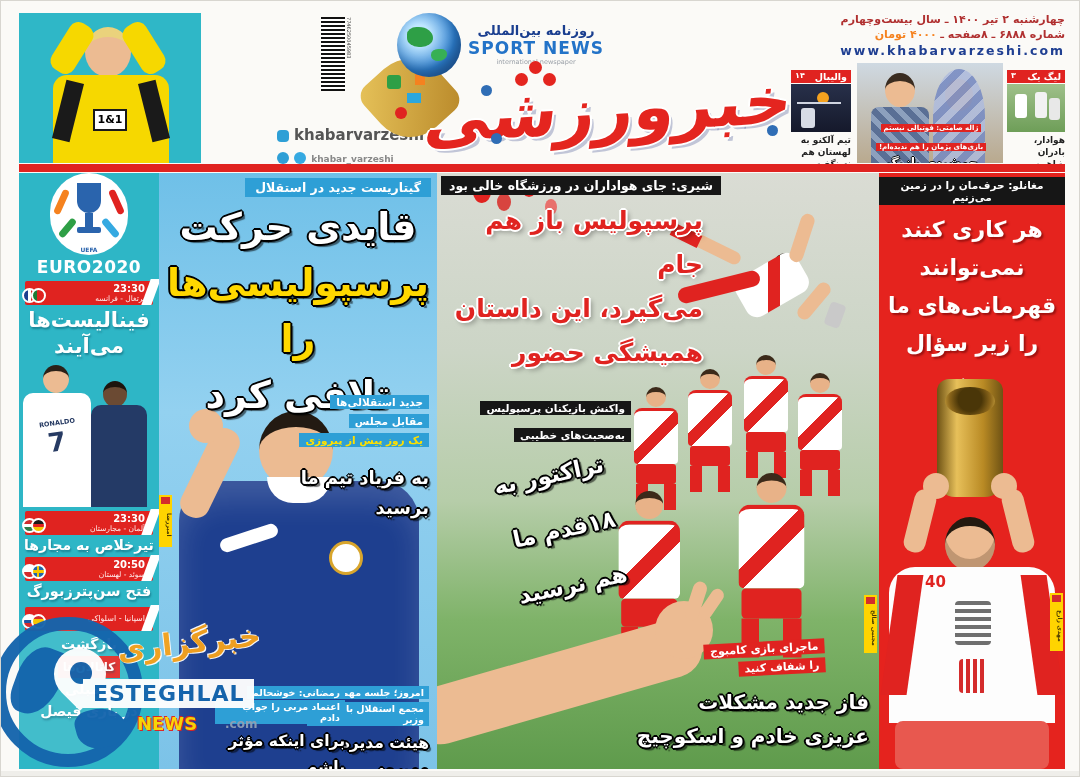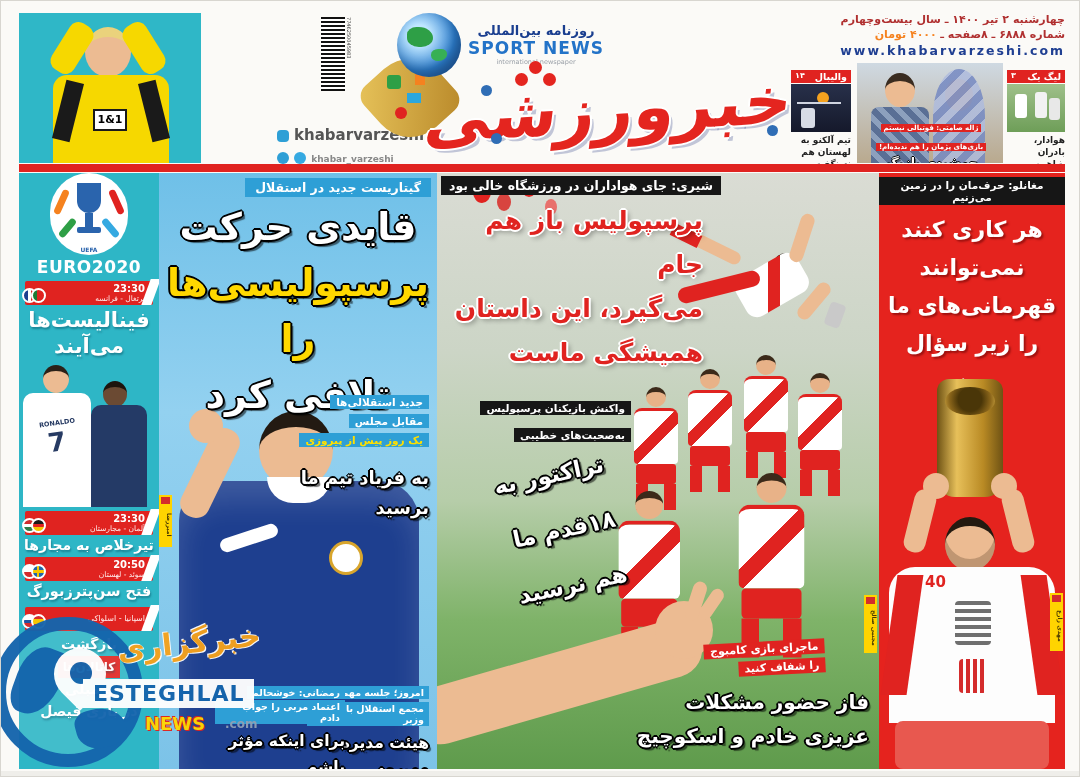--- a/index.html
+++ b/index.html
@@ -336,40 +336,40 @@
     <div class="abs skin" style="left:252px;top:408px;width:14px;height:40px;border-radius:8px;transform:rotate(18deg)"></div>
     <div class="abs skin" style="left:268px;top:414px;width:13px;height:34px;border-radius:8px;transform:rotate(34deg)"></div>
 
     <div class="abs rtl" style="left:4px;top:2px">
       <span class="lblk" style="font-size:12.5px;padding:2px 8px">شیری: جای هواداران در ورزشگاه خالی بود</span>
     </div>
 
     <div class="abs rtl r ow" style="left:4px;top:26px;width:262px;color:#e02320;font-weight:900;font-size:25px;line-height:44px">
       <div>پرسپولیس باز هم جام</div>
       <div>می‌گیرد، این داستان</div>
-      <div>همیشگی ماست</div>
+      <div>همیشگی حضور</div>
     </div>
 
     <div class="abs rtl r" style="left:4px;top:224px;width:190px">
       <span class="lblk" style="font-size:10.5px;padding:1px 6px">واکنش بازیکنان پرسپولیس</span><br>
       <span class="lblk" style="font-size:10.5px;padding:1px 6px;margin-top:12px">به‌صحبت‌های خطیبی</span>
     </div>
 
     <div class="abs rtl r ob" style="left:0px;top:280px;width:180px;color:#fff;font-weight:900;font-size:23px;line-height:56px;transform:rotate(-12deg)">
       <div>تراکتور به</div>
       <div>۱۸قدم ما</div>
       <div>هم نرسید</div>
     </div>
 
     <div class="abs rtl r" style="left:208px;top:466px;width:180px;transform:rotate(-3deg)">
       <span class="lblr" style="font-size:11px;padding:1px 6px">ماجرای بازی کامبوج</span><br>
       <span class="lblr" style="font-size:11px;padding:1px 6px;margin-top:2px">را شفاف کنید</span>
     </div>
     <div class="abs rtl r ob" style="left:150px;top:512px;width:282px;color:#fff;font-weight:900;font-size:20px;line-height:34px">
-      <div>فاز حضور مشکلات</div>
+      <div>فاز جدید مشکلات</div>
       <div>عزیزی خادم و اسکوچیچ</div>
     </div>
     <div class="vtag" style="right:2px;top:422px;height:58px">مجتبی صالح</div>
   </div>
 
   <div class="abs" style="left:878px;top:172px;width:186px;height:596px;background:#e5231e;overflow:hidden">
     <div class="rtl c" style="margin-top:4px">
       <span class="lblk" style="font-size:10.5px;padding:2px 6px">مغانلو: حرف‌مان را در زمین می‌زنیم</span>
     </div>
     <div class="rtl c" style="margin-top:6px;color:#fff;font-weight:900;font-size:22px;line-height:38px;text-shadow:2px 2px 2px rgba(90,0,0,.5)">
@@ -402,18 +402,18 @@
 
   <div class="abs" style="left:-14px;top:612px;width:340px;height:165px;z-index:60;opacity:.96">
     <div class="abs" style="left:6px;top:4px;width:150px;height:150px;border-radius:50%;border:13px solid #1565ad;background:rgba(255,255,255,.10)">
       <div class="abs" style="left:10px;top:16px;width:44px;height:70px;background:#1565ad;border-radius:50% 20% 60% 30%;transform:rotate(20deg)"></div>
       <div class="abs" style="left:70px;top:78px;width:50px;height:40px;background:#1565ad;border-radius:30% 60% 40% 50%;transform:rotate(-15deg)"></div>
       <div class="abs" style="left:48px;top:18px;width:52px;height:52px;background:#fff;border-radius:50% 50% 50% 0;transform:rotate(-45deg)"></div>
       <div class="abs" style="left:64px;top:32px;width:22px;height:22px;border-radius:50%;background:#1565ad"></div>
     </div>
     <div class="abs rtl" style="left:130px;top:12px;color:#f6a21c;font-weight:900;font-size:30px;transform:rotate(-6deg);text-shadow:1px 1px 0 #fff,-1px -1px 0 #fff">خبرگزاری</div>
     <div class="abs" style="left:96px;top:66px;background:#fff;padding:2px 10px;color:#1565ad;font-weight:900;font-size:22px;letter-spacing:1px">ESTEGHLAL</div>
-    <div class="abs" style="left:158px;top:100px;color:#ffd800;font-weight:900;font-size:18px;text-shadow:1px 1px 0 #e02320,-1px -1px 0 #e02320">NEWS</div>
+    <div class="abs" style="left:150px;top:100px;color:#ffd800;font-weight:900;font-size:18px;text-shadow:1px 1px 0 #e02320,-1px -1px 0 #e02320">NEWS</div>
     <div class="abs" style="left:238px;top:104px;color:#8fa0b5;font-weight:bold;font-size:12px">.com</div>
   </div>
 
   <div class="abs" style="left:0;top:770px;width:1080px;height:7px;background:#efeeea"></div>
 </div>
 
 </body></html>

